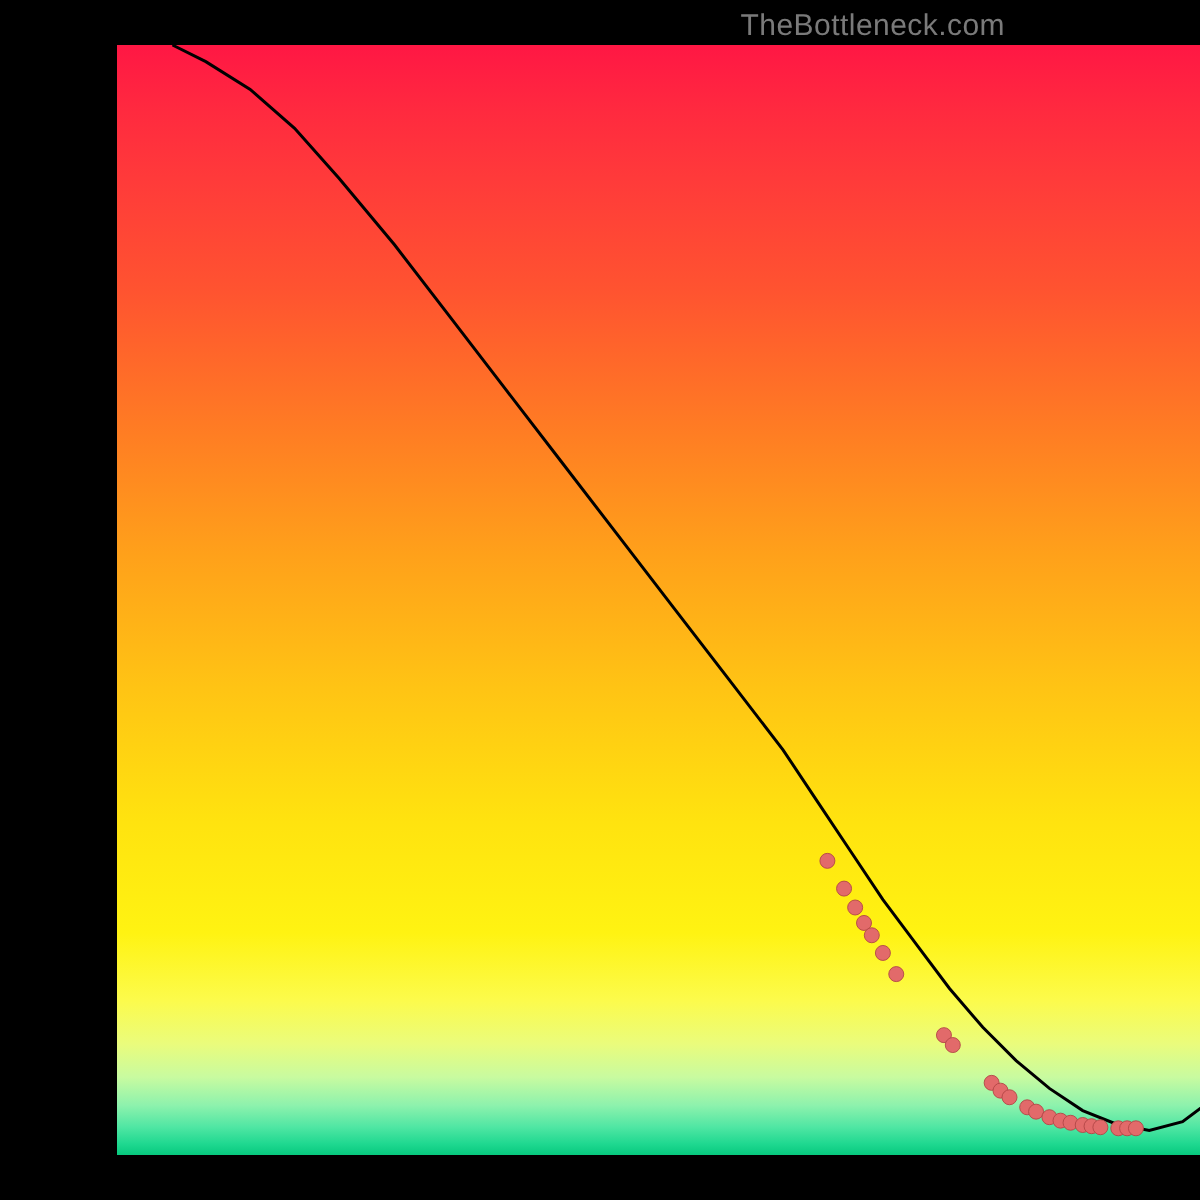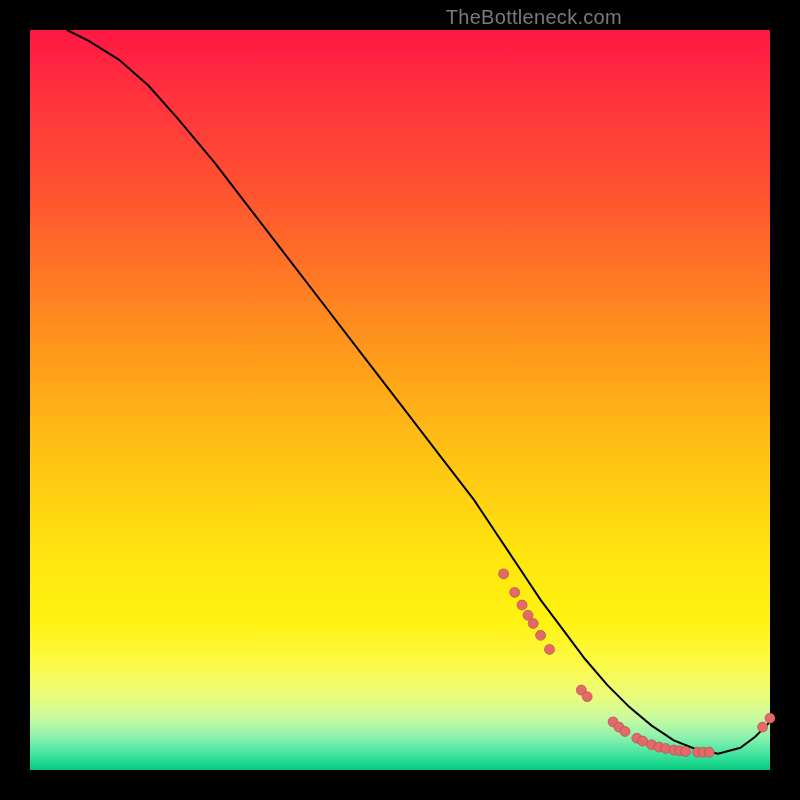--- a/index.html
+++ b/index.html
@@ -9,20 +9,21 @@
     height: 800px;
     background: #000;
     overflow: hidden;
     font-family: Arial, Helvetica, sans-serif;
   }
   .frame {
     position: relative;
     width: 656px;
     height: 800px;
     background: #000;
+    margin-left: 48px;
   }
   .plot-area {
     position: absolute;
     left: 30px;
     top: 30px;
     width: 740px;
     height: 740px;
     
     background: linear-gradient(
       to bottom,

